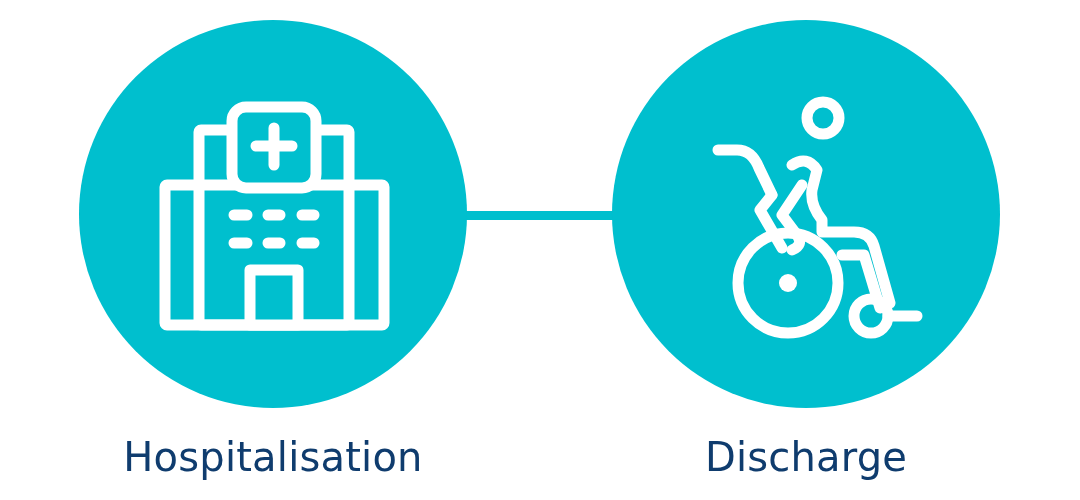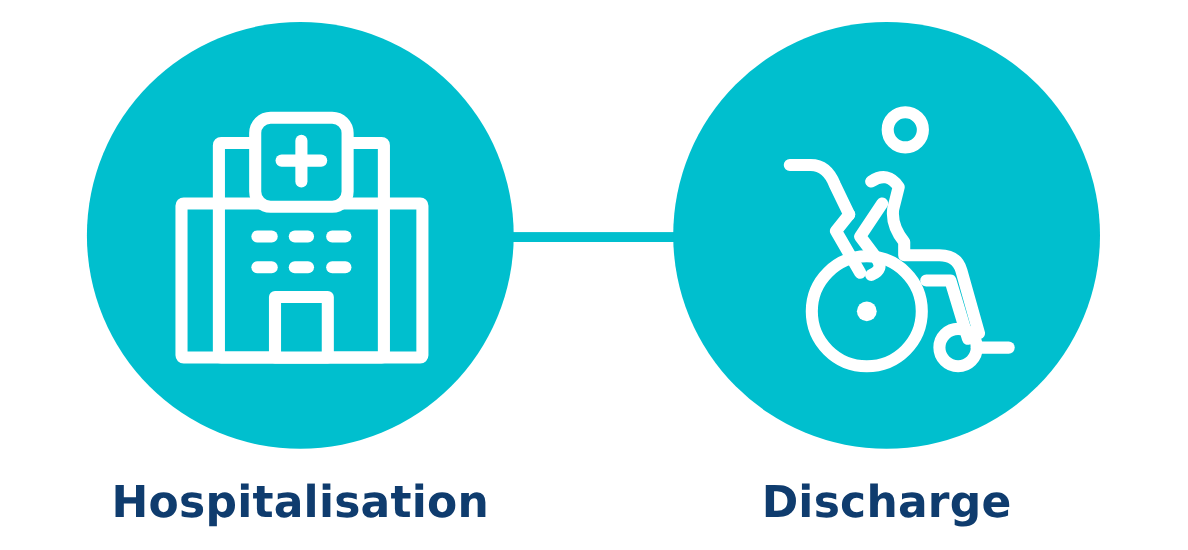--- a/index.html
+++ b/index.html
@@ -1,17 +1,17 @@
 <!DOCTYPE html>
 <html><head>
 <meta charset="utf-8">
 <style>
   html, body { margin:0; padding:0; background:#ffffff; }
   body { width:1080px; height:500px; position:relative; overflow:hidden; font-family:"DejaVu Sans", sans-serif; }
-  .stage { position:absolute; left:0; top:0; width:872px; height:500px;font-weight:bold; }
+  .stage { position:absolute; left:0; top:0; width:872px; height:500px; }
   .connector { position:absolute; left:460px; top:211px; width:160px; height:9px; }
   .node { position:absolute; width:388px; height:388px; border-radius:50%; top:20px; }
   .node svg { position:absolute; left:0; top:0; width:388px; height:388px; }
   .label { position:absolute; top:432px; font-size:40px; line-height:50px; text-align:center; width:388px; letter-spacing:0.2px; }
 </style>
 </head>
 <body>
 
 <div class="stage">
 

